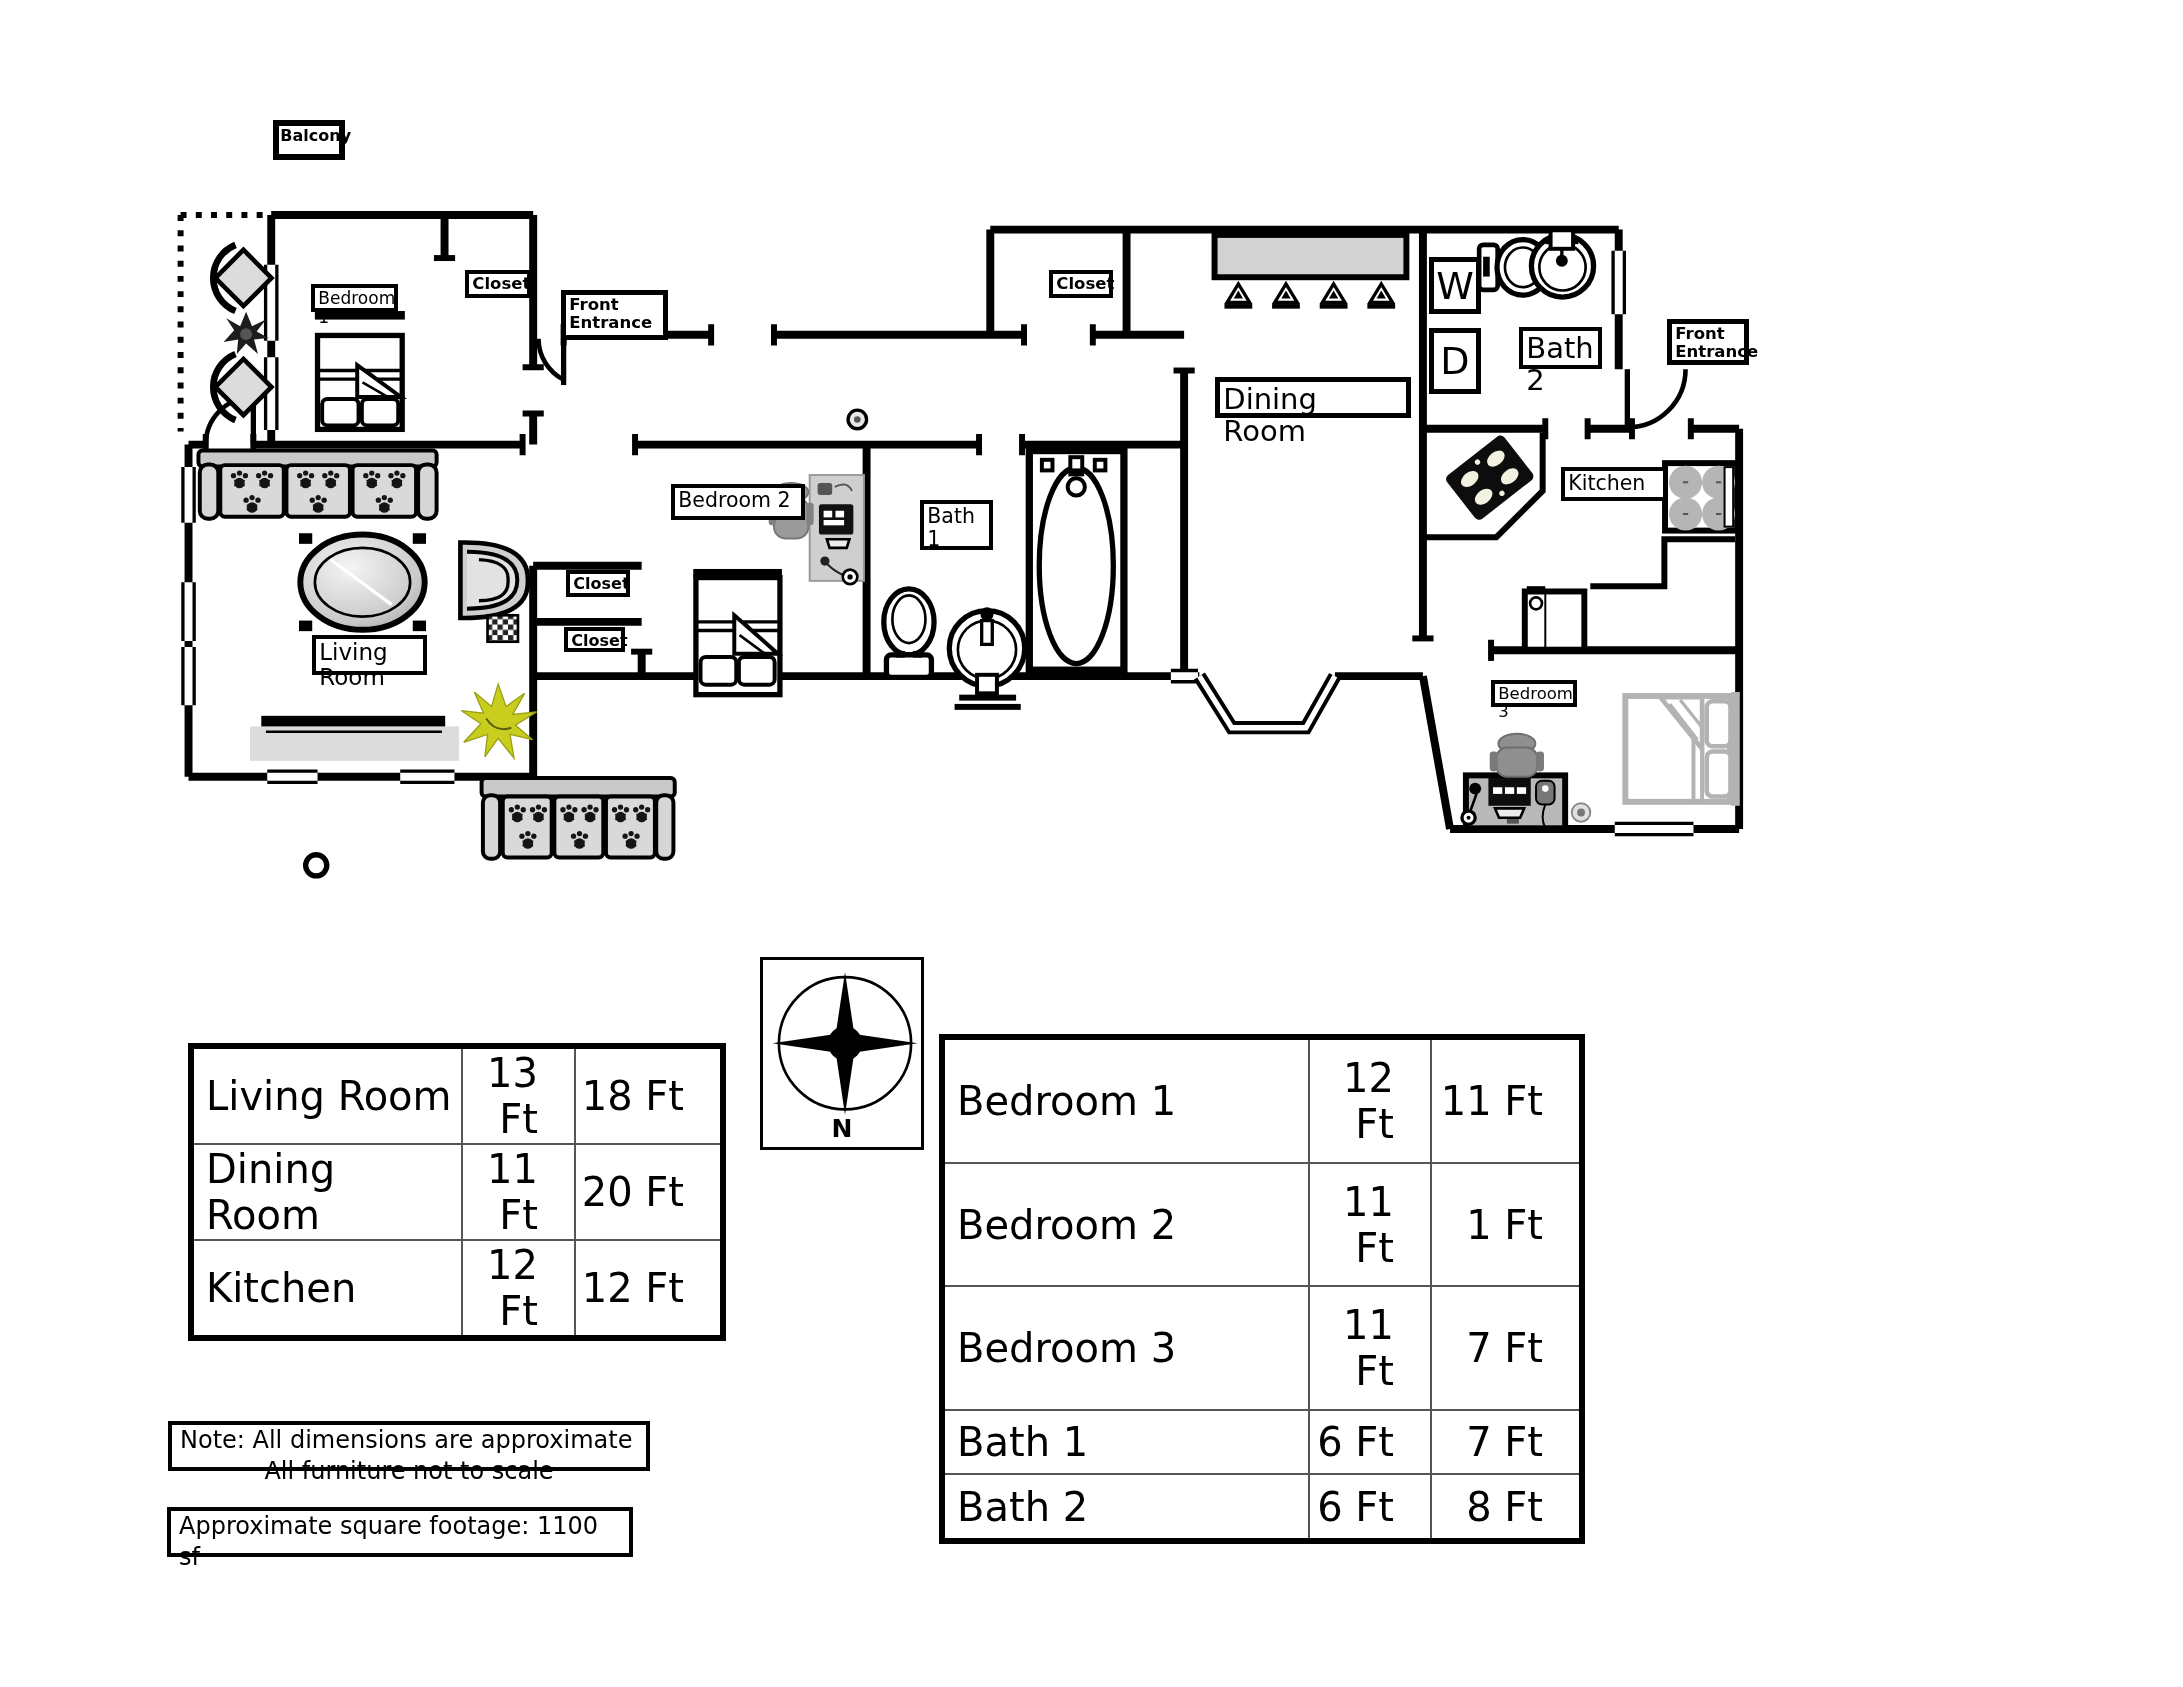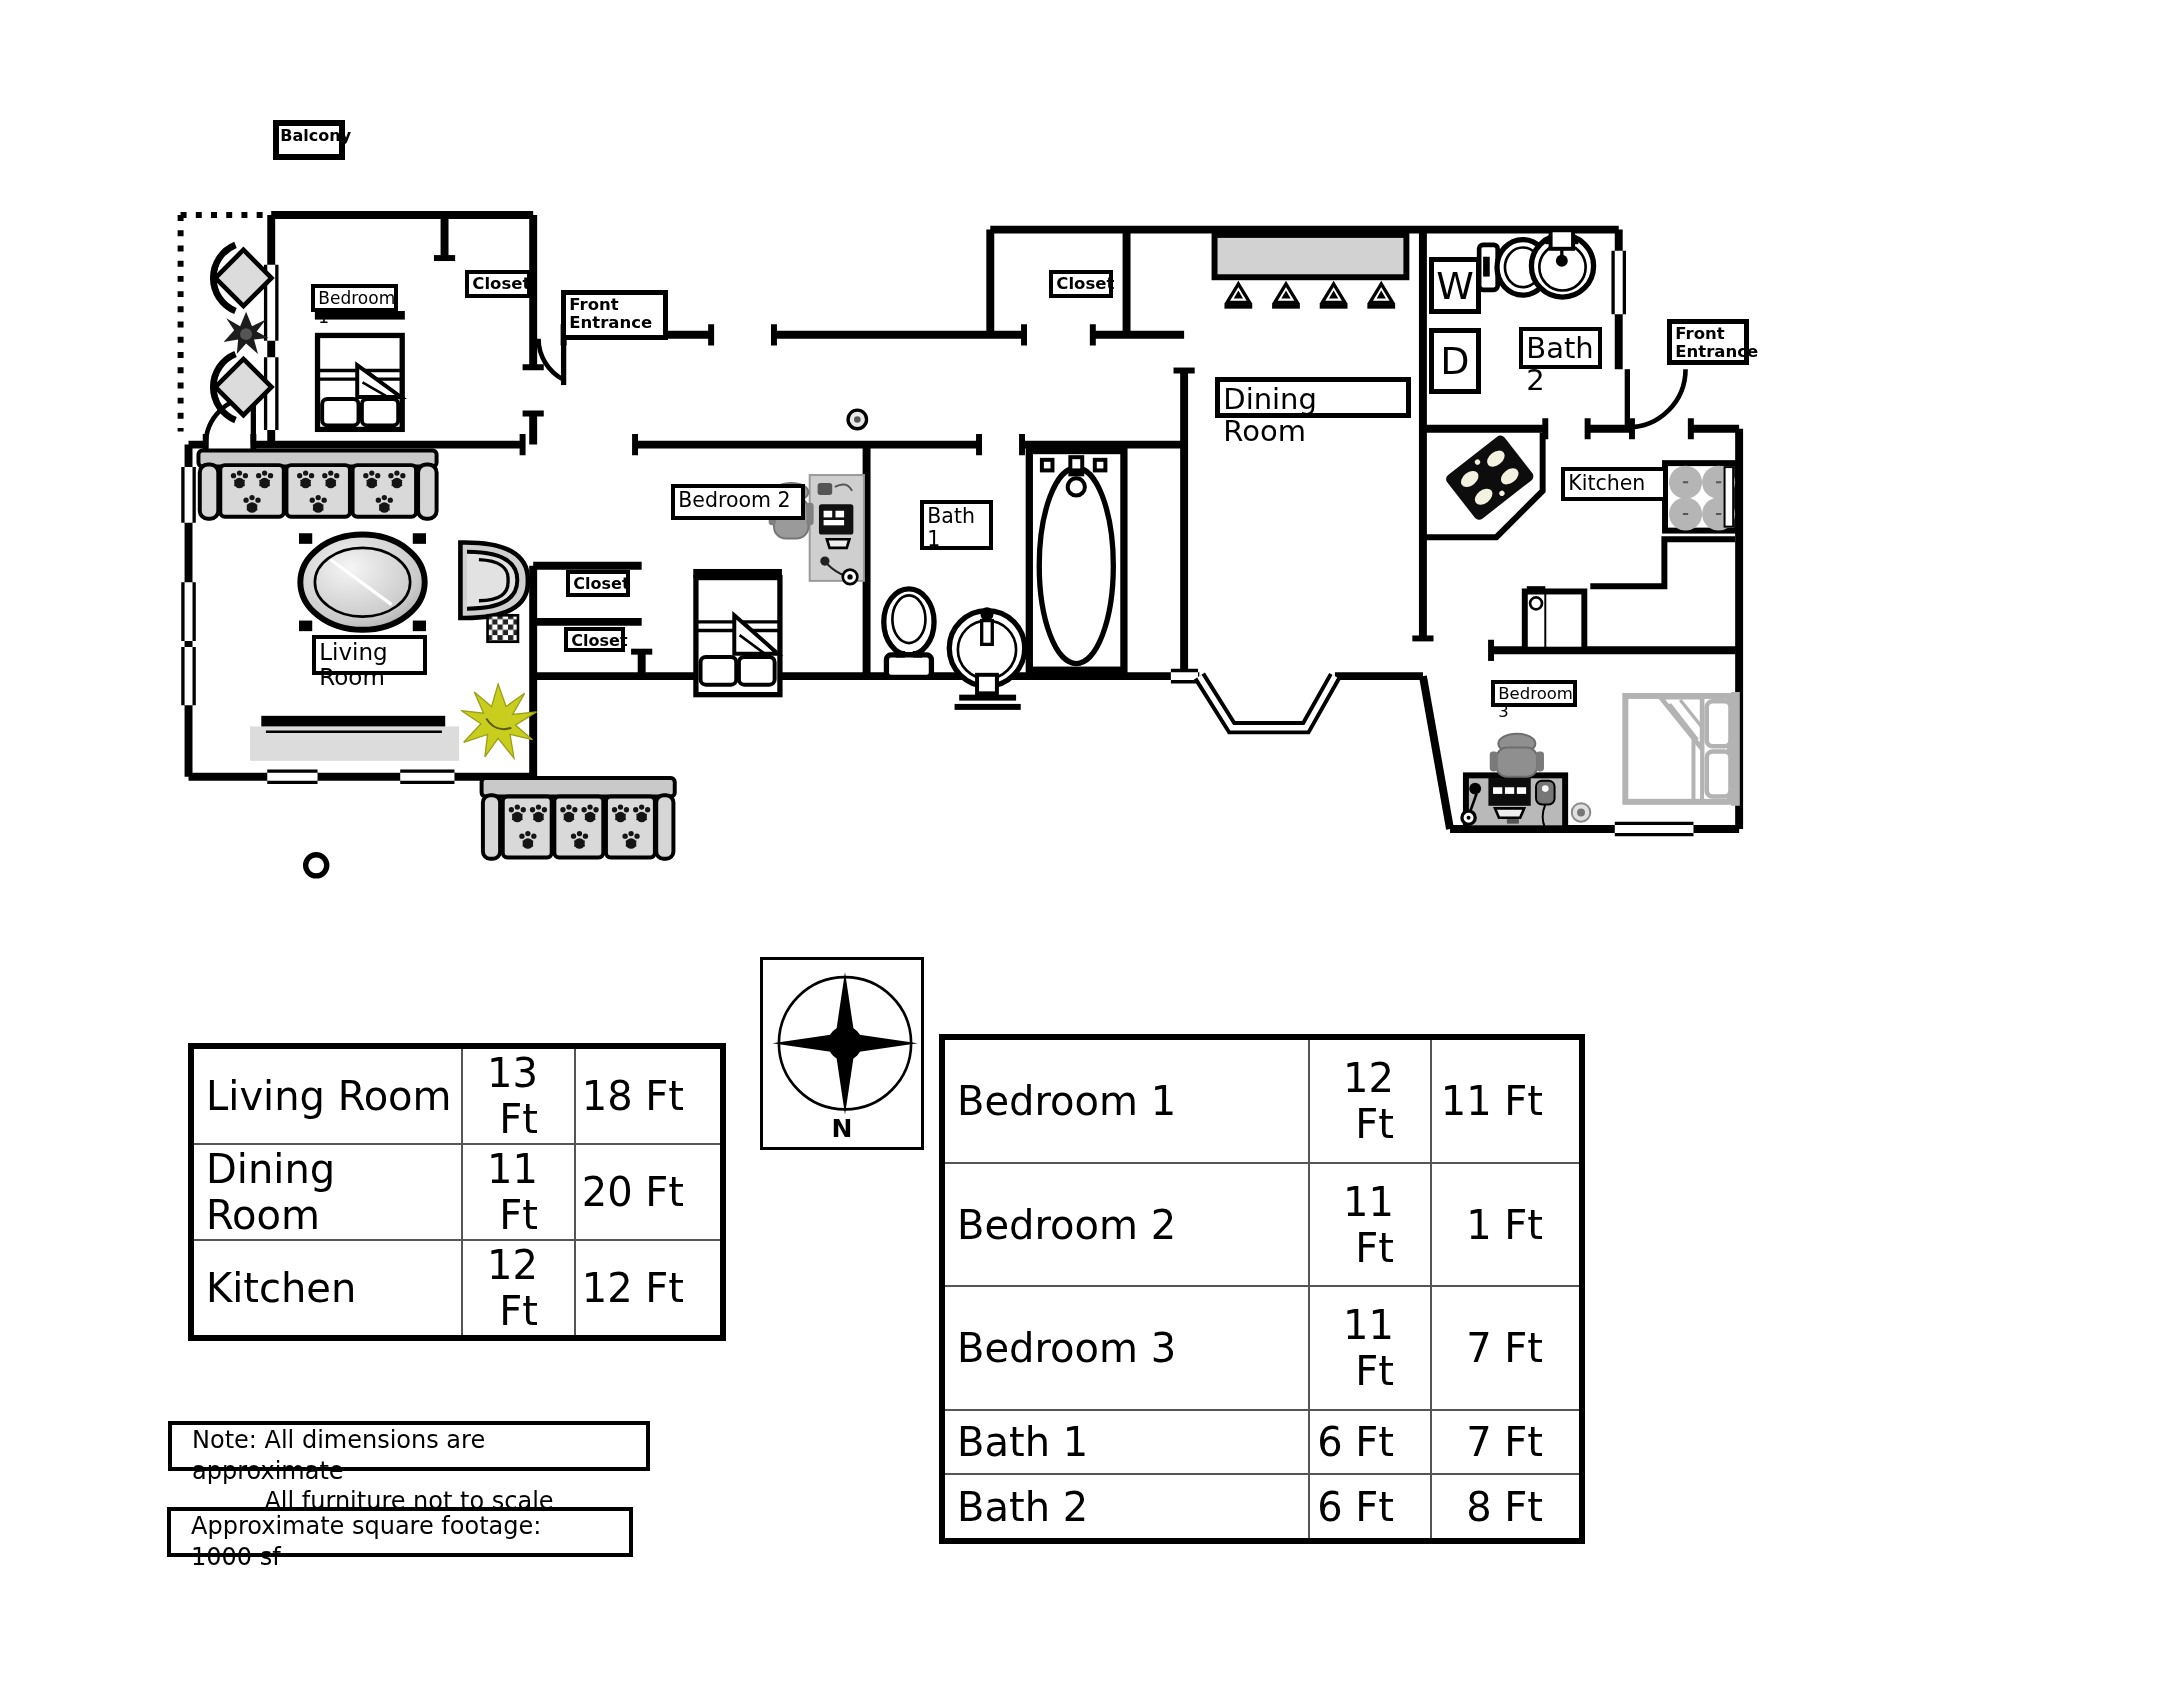--- a/index.html
+++ b/index.html
@@ -14,21 +14,21 @@
   .wdbox{position:absolute;background:#fff;border:5.3px solid #000;box-sizing:border-box;
          display:flex;align-items:center;justify-content:center;font-size:38px;}
   .balcony{position:absolute;background:#fff;border:6px solid #000;box-sizing:border-box;
            font-weight:bold;font-size:16px;padding:0 1.3px;}
   table.dims{position:absolute;border-collapse:collapse;background:#fff;table-layout:fixed;}
   table.dims td{border:2px solid #555;font-size:40px;vertical-align:middle;overflow:hidden;}
   table.dims{border:6px solid #000;}
   td.rname{text-align:left;padding-left:12px;}
   td.rdim{text-align:right;padding-right:36px;}
   .notebox{position:absolute;background:#fff;border:4.6px solid #000;box-sizing:border-box;
-           font-size:24px;line-height:1.28;padding:0 20px;}
+           font-size:24px;line-height:1.28;padding:0 8px;}
   .notebox .c{text-align:center;}
   .compassbox{position:absolute;border:3.3px solid #000;box-sizing:border-box;background:#fff;}
   .nlab{position:absolute;left:0;right:0;bottom:4px;text-align:center;font-weight:bold;font-size:25px;}
 </style>
 </head>
 <body>
 
 <div class="page">
 
   <svg width="2183" height="1687" viewBox="0 0 3300 2550">
@@ -465,17 +465,17 @@
       <td class="rdim">8 Ft</td>
     </tr>
   </tbody>
     </table>
 
   <div class="notebox" style="left:168px;top:1421px;width:482px;height:50px;">
     <div>Note: All dimensions are approximate</div>
     <div class="c">All furniture not to scale</div>
   </div>
   <div class="notebox" style="left:167px;top:1507px;width:466px;height:50px;">
-    <div>Approximate square footage: 1000 sf</div>
+    <div>Approximate square footage: 1100 sf</div>
   </div>
 
 </div>
 
 
 </body></html>

